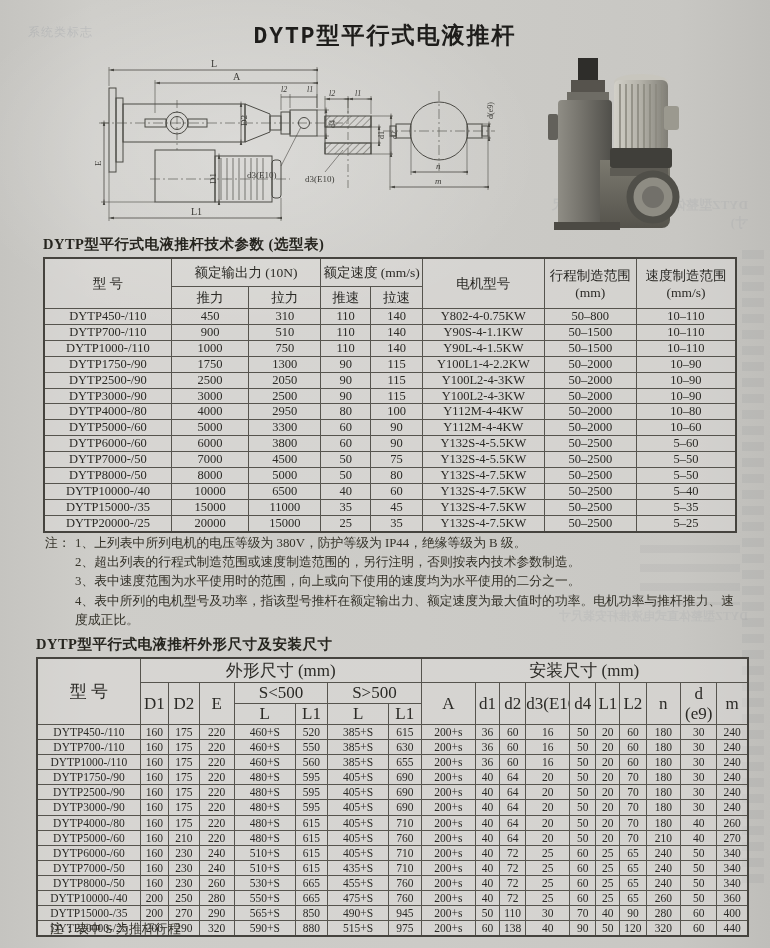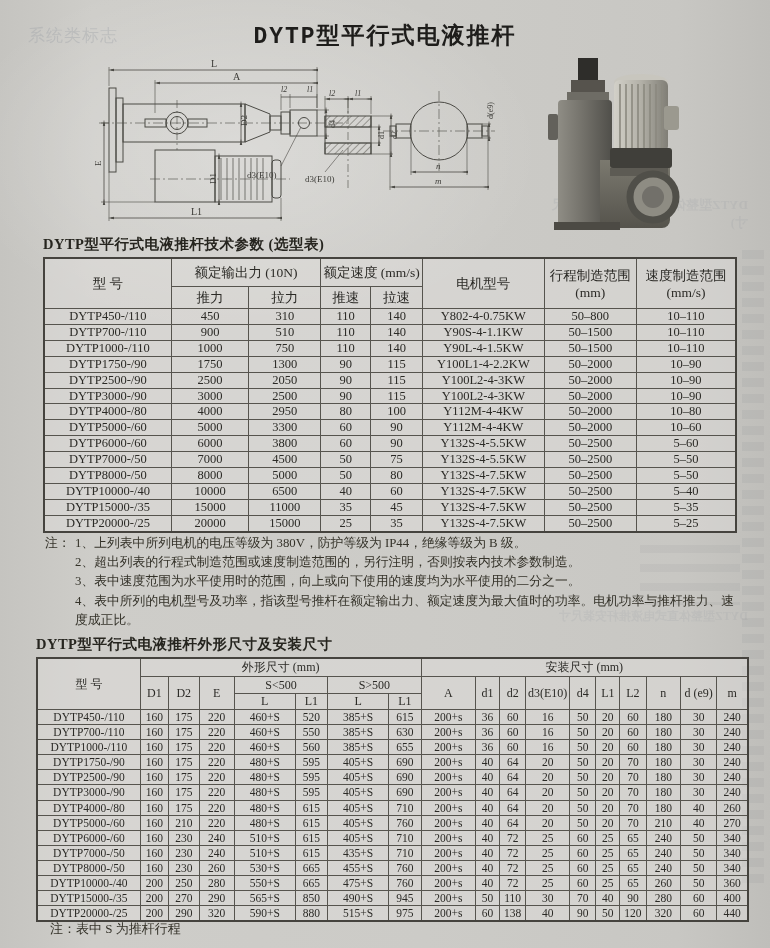--- a/index.html
+++ b/index.html
@@ -29,35 +29,35 @@
     border:1px solid #56544e;padding:0;text-align:center;vertical-align:middle;
     color:#2b2a26;white-space:pre-line;overflow:hidden;
   }
   table.spec{border:2px solid #45433e;}
   #table1{left:43px;top:257px;width:694px;}
   #table1 th{font-size:13.5px;font-weight:normal;}
   #table1 thead tr:nth-child(1) th{height:27px;}
   #table1 thead tr:nth-child(2) th{height:21px;}
   #table1 td{font-size:12.5px;height:14.9px;line-height:14.9px;}
   #table2{left:36px;top:657px;width:713px;}
-  #table2 th{font-size:12px;font-weight:normal;margin-top:32px;}
+  #table2 th{font-size:17px;font-weight:normal;margin-top:32px;}
   #table2 thead tr:nth-child(1) th{height:17px;}
   #table2 thead tr:nth-child(2) th{height:16px;}
   #table2 thead tr:nth-child(3) th{height:13px;}
   #table2 td{font-size:11.5px;height:14.1px;line-height:14.1px;}
   
   .notes{position:absolute;left:45px;top:534px;width:690px;font-size:12.8px;color:#343229;}
   .notes .prefix{position:absolute;left:0;top:1px;}
   .notes .items{margin-left:30px;}
   .notes .note-line{line-height:19.2px;}
   .bottom-note{position:absolute;left:50px;top:920px;font-size:13px;color:#343229;}
   
   .ghost{position:absolute;color:#8d939c;pointer-events:none;filter:blur(0.6px);}
   .ghost.mirror{transform:scaleX(-1);}
-  .ghost-stamp{left:28px;top:24px;font-size:17px;opacity:0.28;letter-spacing:1px;}
+  .ghost-stamp{left:28px;top:24px;font-size:12px;opacity:0.28;letter-spacing:1px;}
   .ghost-1{left:548px;top:196px;width:200px;font-size:13px;font-weight:bold;opacity:0.16;}
   .ghost-2{left:548px;top:608px;width:200px;font-size:12px;font-weight:bold;opacity:0.14;}
   .ghost-strip{
     left:742px;top:250px;width:22px;height:640px;opacity:0.5;
     background:repeating-linear-gradient(180deg,rgba(100,104,112,0.16) 0 9px,rgba(0,0,0,0) 9px 16px);
   }
   .ghost-blob{
     left:640px;top:545px;width:100px;height:60px;opacity:0.6;
     background:repeating-linear-gradient(180deg,rgba(100,104,112,0.12) 0 8px,rgba(0,0,0,0) 8px 19px);
   }

